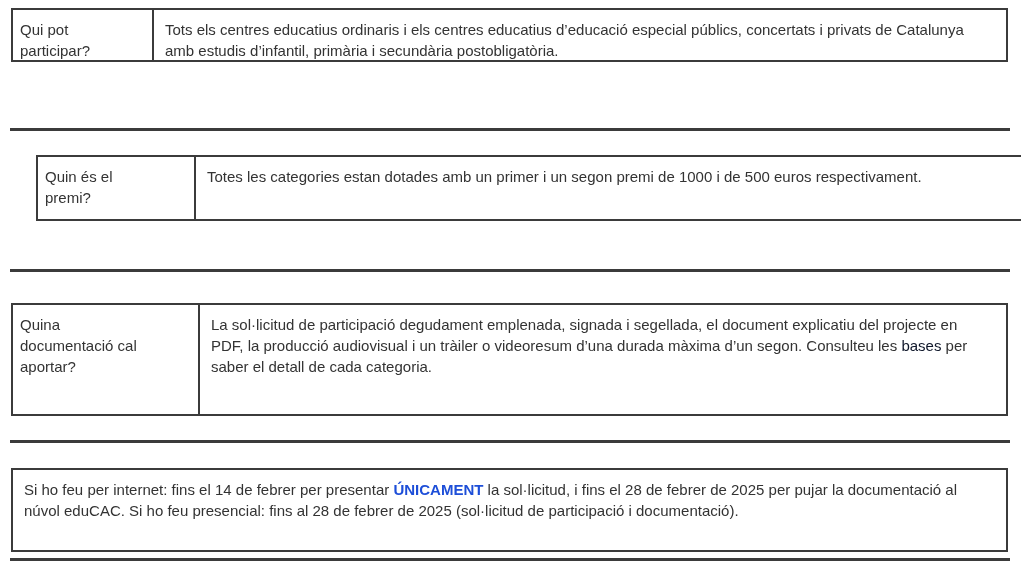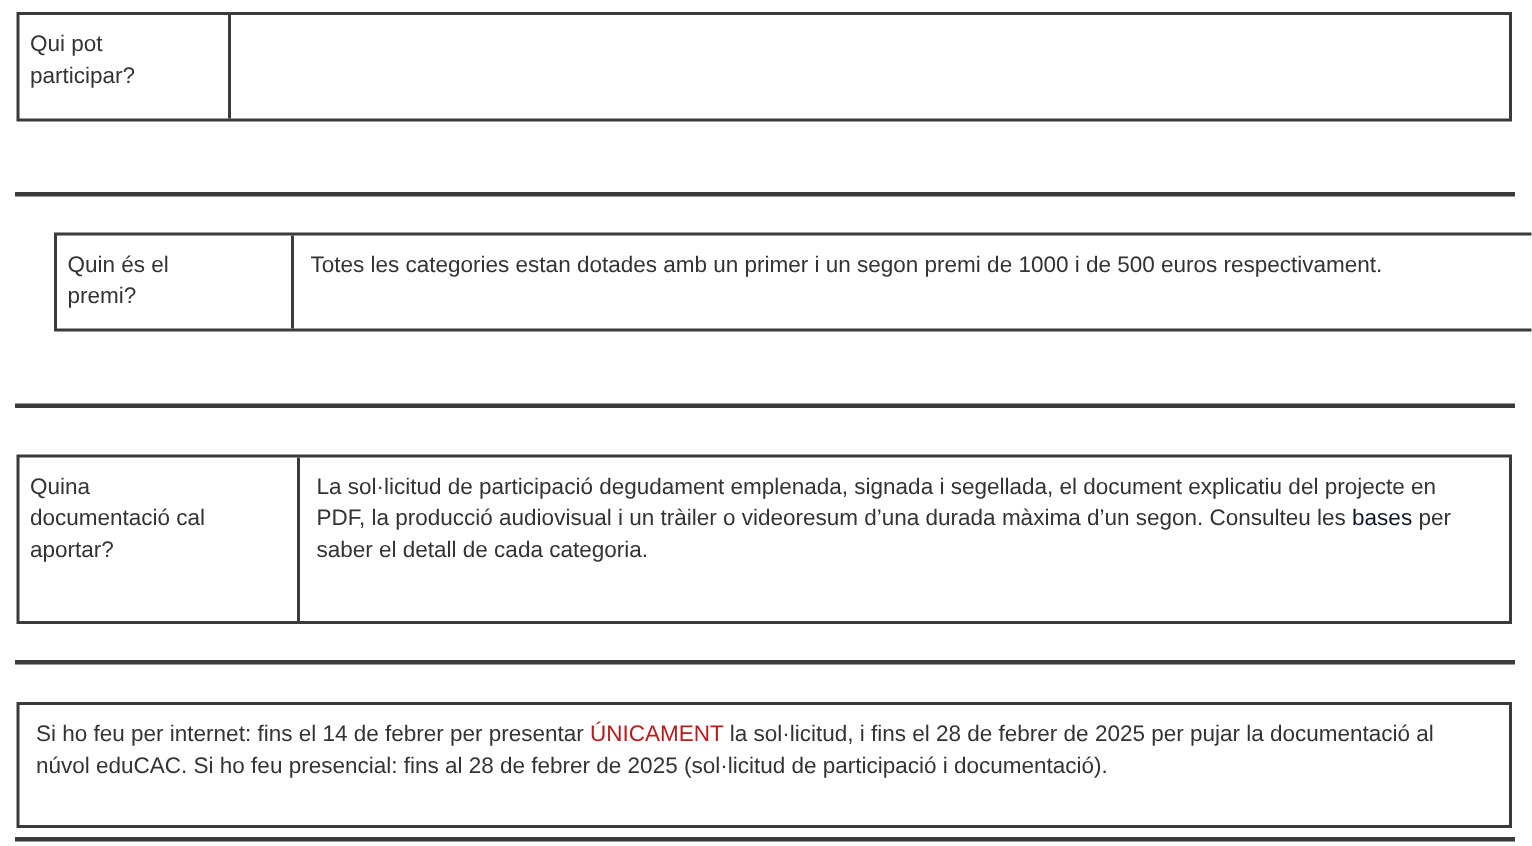--- a/index.html
+++ b/index.html
@@ -19,21 +19,21 @@
   .faq-table {
     position: absolute;
     left: 11px;
     width: 997px;
     box-sizing: border-box;
     border: 2px solid #3b3b3b;
     display: flex;
     align-items: stretch;
     background: #ffffff;
   }
-  .t0 { top: 8px;   height: 73px; }
+  .t0 { top: 8px;   height: 54px; }
   .t1 { top: 155px; height: 66px; margin-left: 25px; }
   .t2 { top: 303px; height: 113px; }
   .t3 { top: 468px; height: 84px; }
 
   .q {
     box-sizing: border-box;
     border-right: 2px solid #3b3b3b;
     padding: 9px 8px 6px 7px;
     line-height: 21px;
     white-space: pre-line;
@@ -56,31 +56,32 @@
     left: 10px;
     width: 1000px;
     height: 3px;
     background: #3b3b3b;
   }
   .r0 { top: 128px; }
   .r1 { top: 269px; }
   .r2 { top: 440px; }
   .r3 { top: 558px; }
 
-  .seg-bold { font-weight: normal; color: #b91c1c; }
+  .seg-bold { font-weight: bold; color: #1d4ed8; }
   .seg-link { color: #0f172a; cursor: pointer; }
 </style>
 </head>
 <body>
 
 <div>
 
   <div class="faq-table t0">
     <div class="q">Qui pot
 participar?</div>
+    <div class="a"><span>Tots els centres educatius ordinaris i els centres educatius d’educació especial públics, concertats i privats de Catalunya amb estudis d’infantil, primària i secundària postobligatòria.</span></div>
   </div>
   <div class="rule r0"></div>
 
   <div class="faq-table t1">
     <div class="q">Quin és el
 premi?</div>
     <div class="a"><span>Totes les categories estan dotades amb un primer i un segon premi de 1000 i de 500 euros respectivament.</span></div>
   </div>
   <div class="rule r1"></div>
 

